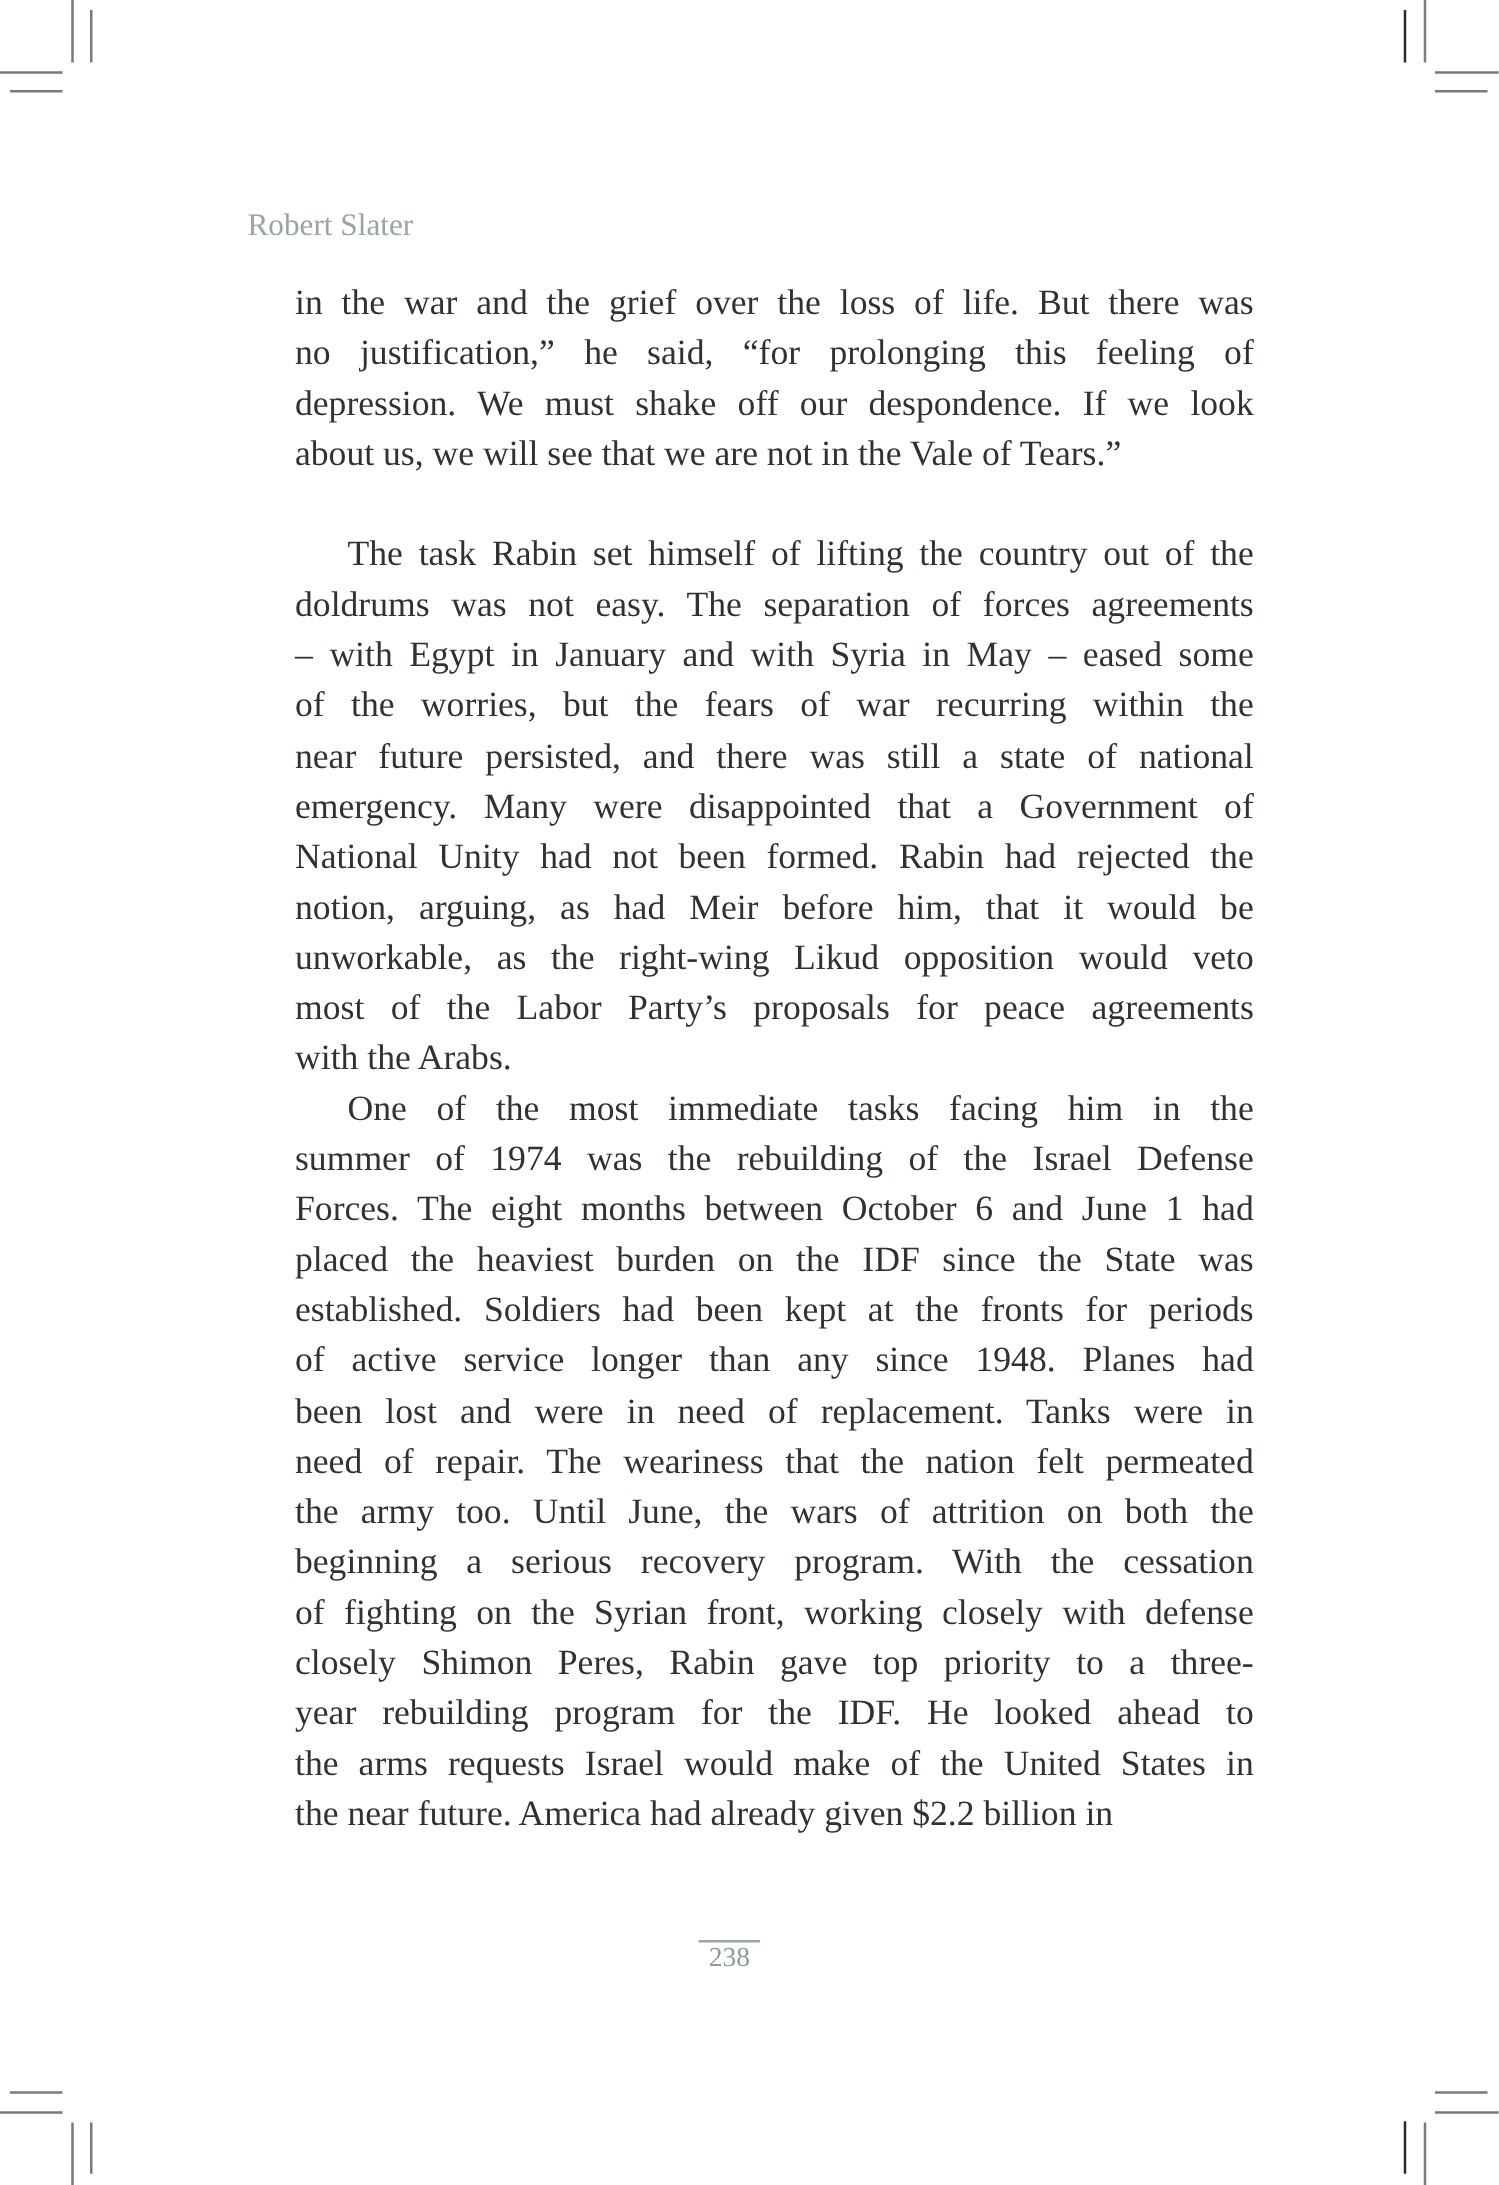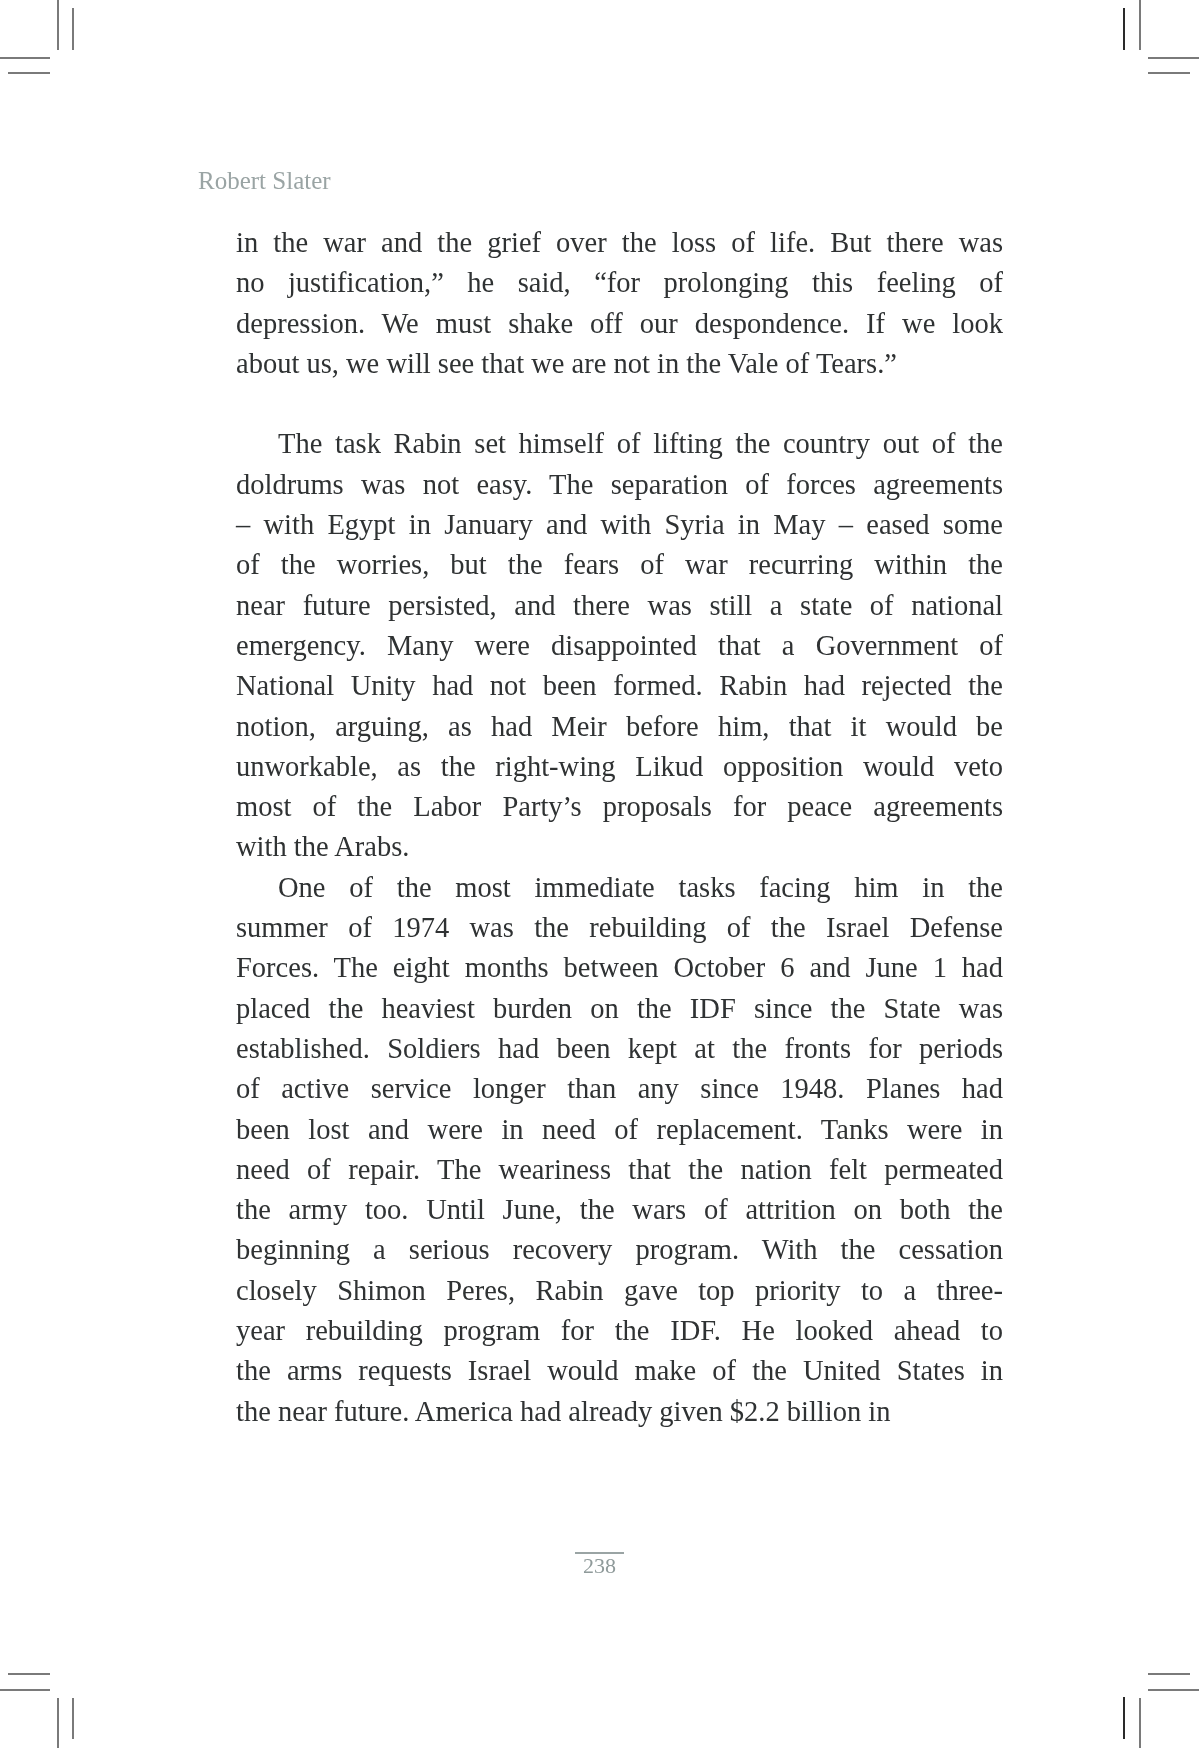--- a/index.html
+++ b/index.html
@@ -64,21 +64,20 @@
     position: absolute;
     left: 559px;
     top: 1552px;
     width: 49px;
     border-top: 2px solid #9aa4a4;
     text-align: center;
     font-family: "Liberation Serif", "DejaVu Serif", serif;
     font-size: 22px;
     line-height: 24px;
     color: #8f9a9a;
-    margin-left: 16px;
   }
 </style>
 </head>
 <body>
 
 <div>
   <div class="crop v" style="left:57px; top:0px; height:50px;"></div>
   <div class="crop v" style="left:72px; top:8px; height:42px;"></div>
   <div class="crop h" style="left:0px; top:57px; width:50px;"></div>
   <div class="crop h" style="left:8px; top:72px; width:42px;"></div>
@@ -129,20 +128,21 @@
       <span class="line indent">One of the most immediate tasks facing him in the</span>
       <span class="line">summer of 1974 was the rebuilding of the Israel Defense</span>
       <span class="line">Forces. The eight months between October 6 and June 1 had</span>
       <span class="line">placed the heaviest burden on the IDF since the State was</span>
       <span class="line">established. Soldiers had been kept at the fronts for periods</span>
       <span class="line">of active service longer than any since 1948. Planes had</span>
       <span class="line">been lost and were in need of replacement. Tanks were in</span>
       <span class="line">need of repair. The weariness that the nation felt permeated</span>
       <span class="line">the army too. Until June, the wars of attrition on both the</span>
       <span class="line">beginning a serious recovery program. With the cessation</span>
+      <span class="line">of fighting on the Syrian front, working closely with defense</span>
       <span class="line">closely Shimon Peres, Rabin gave top priority to a three-</span>
       <span class="line">year rebuilding program for the IDF. He looked ahead to</span>
       <span class="line">the arms requests Israel would make of the United States in</span>
       <span class="line last">the near future. America had already given $2.2 billion in</span>
     </div>
   </div>
 
 <div class="folio">238</div>
 
 </body></html>

